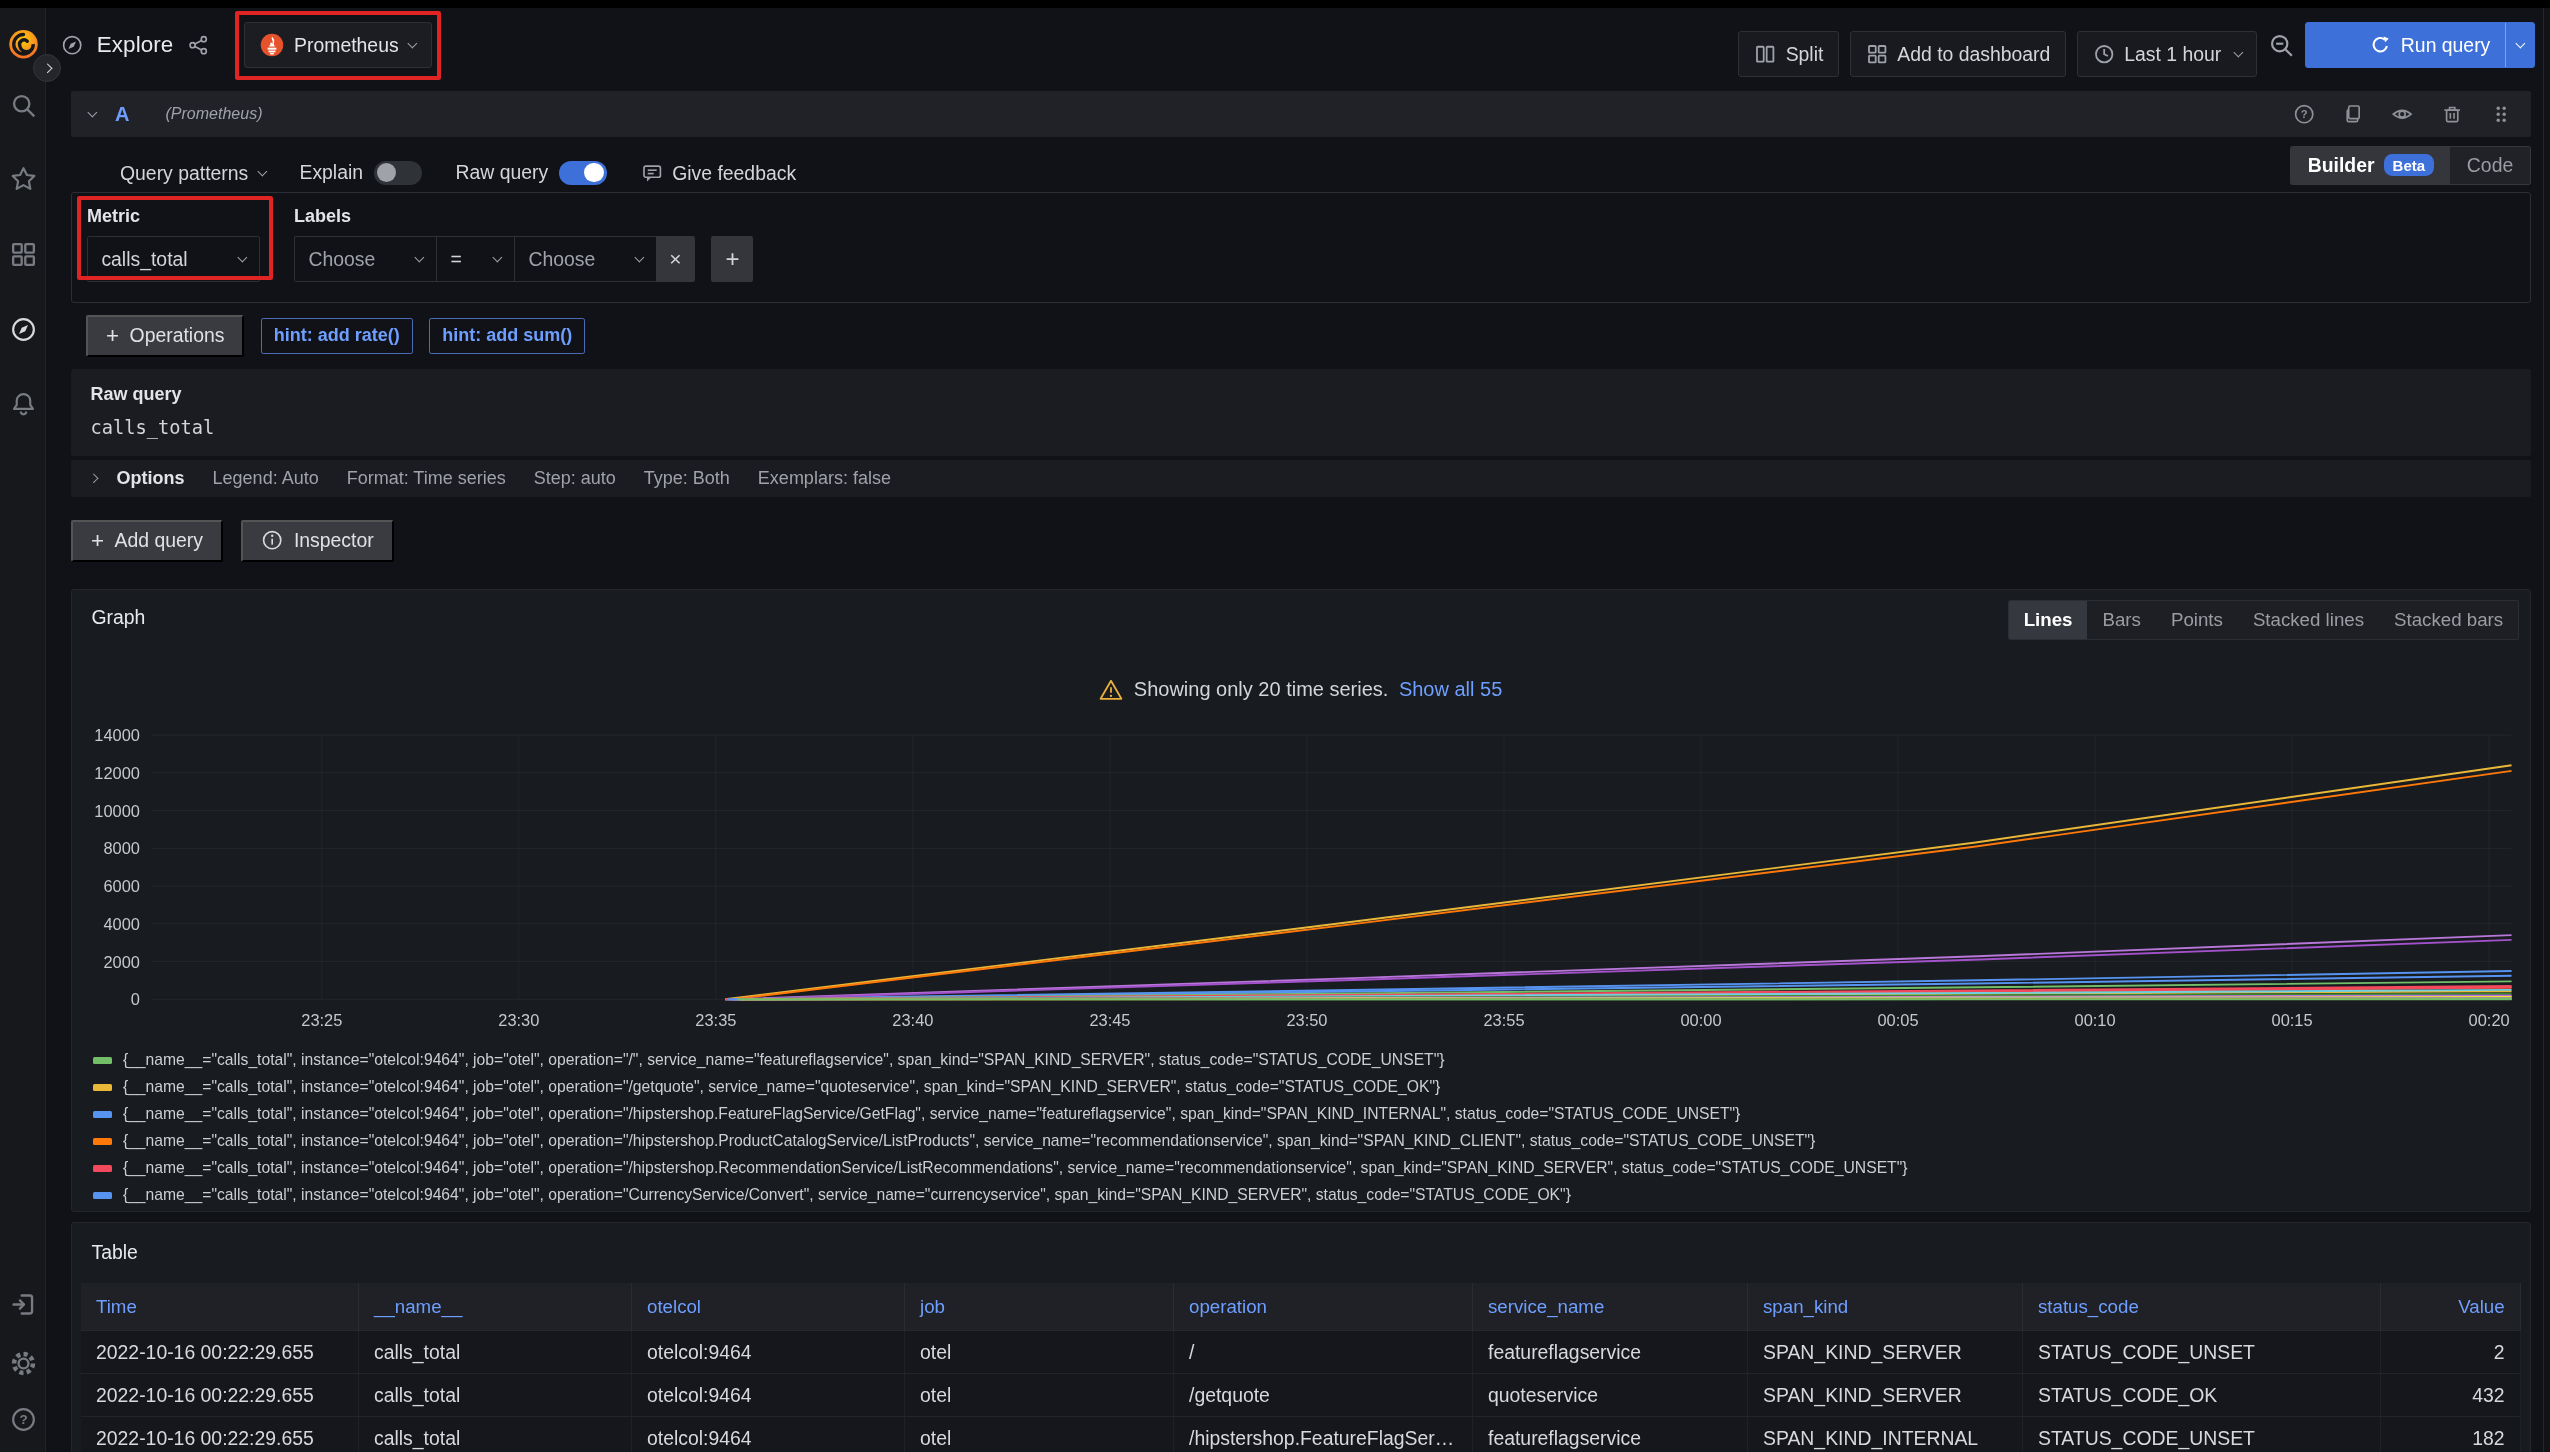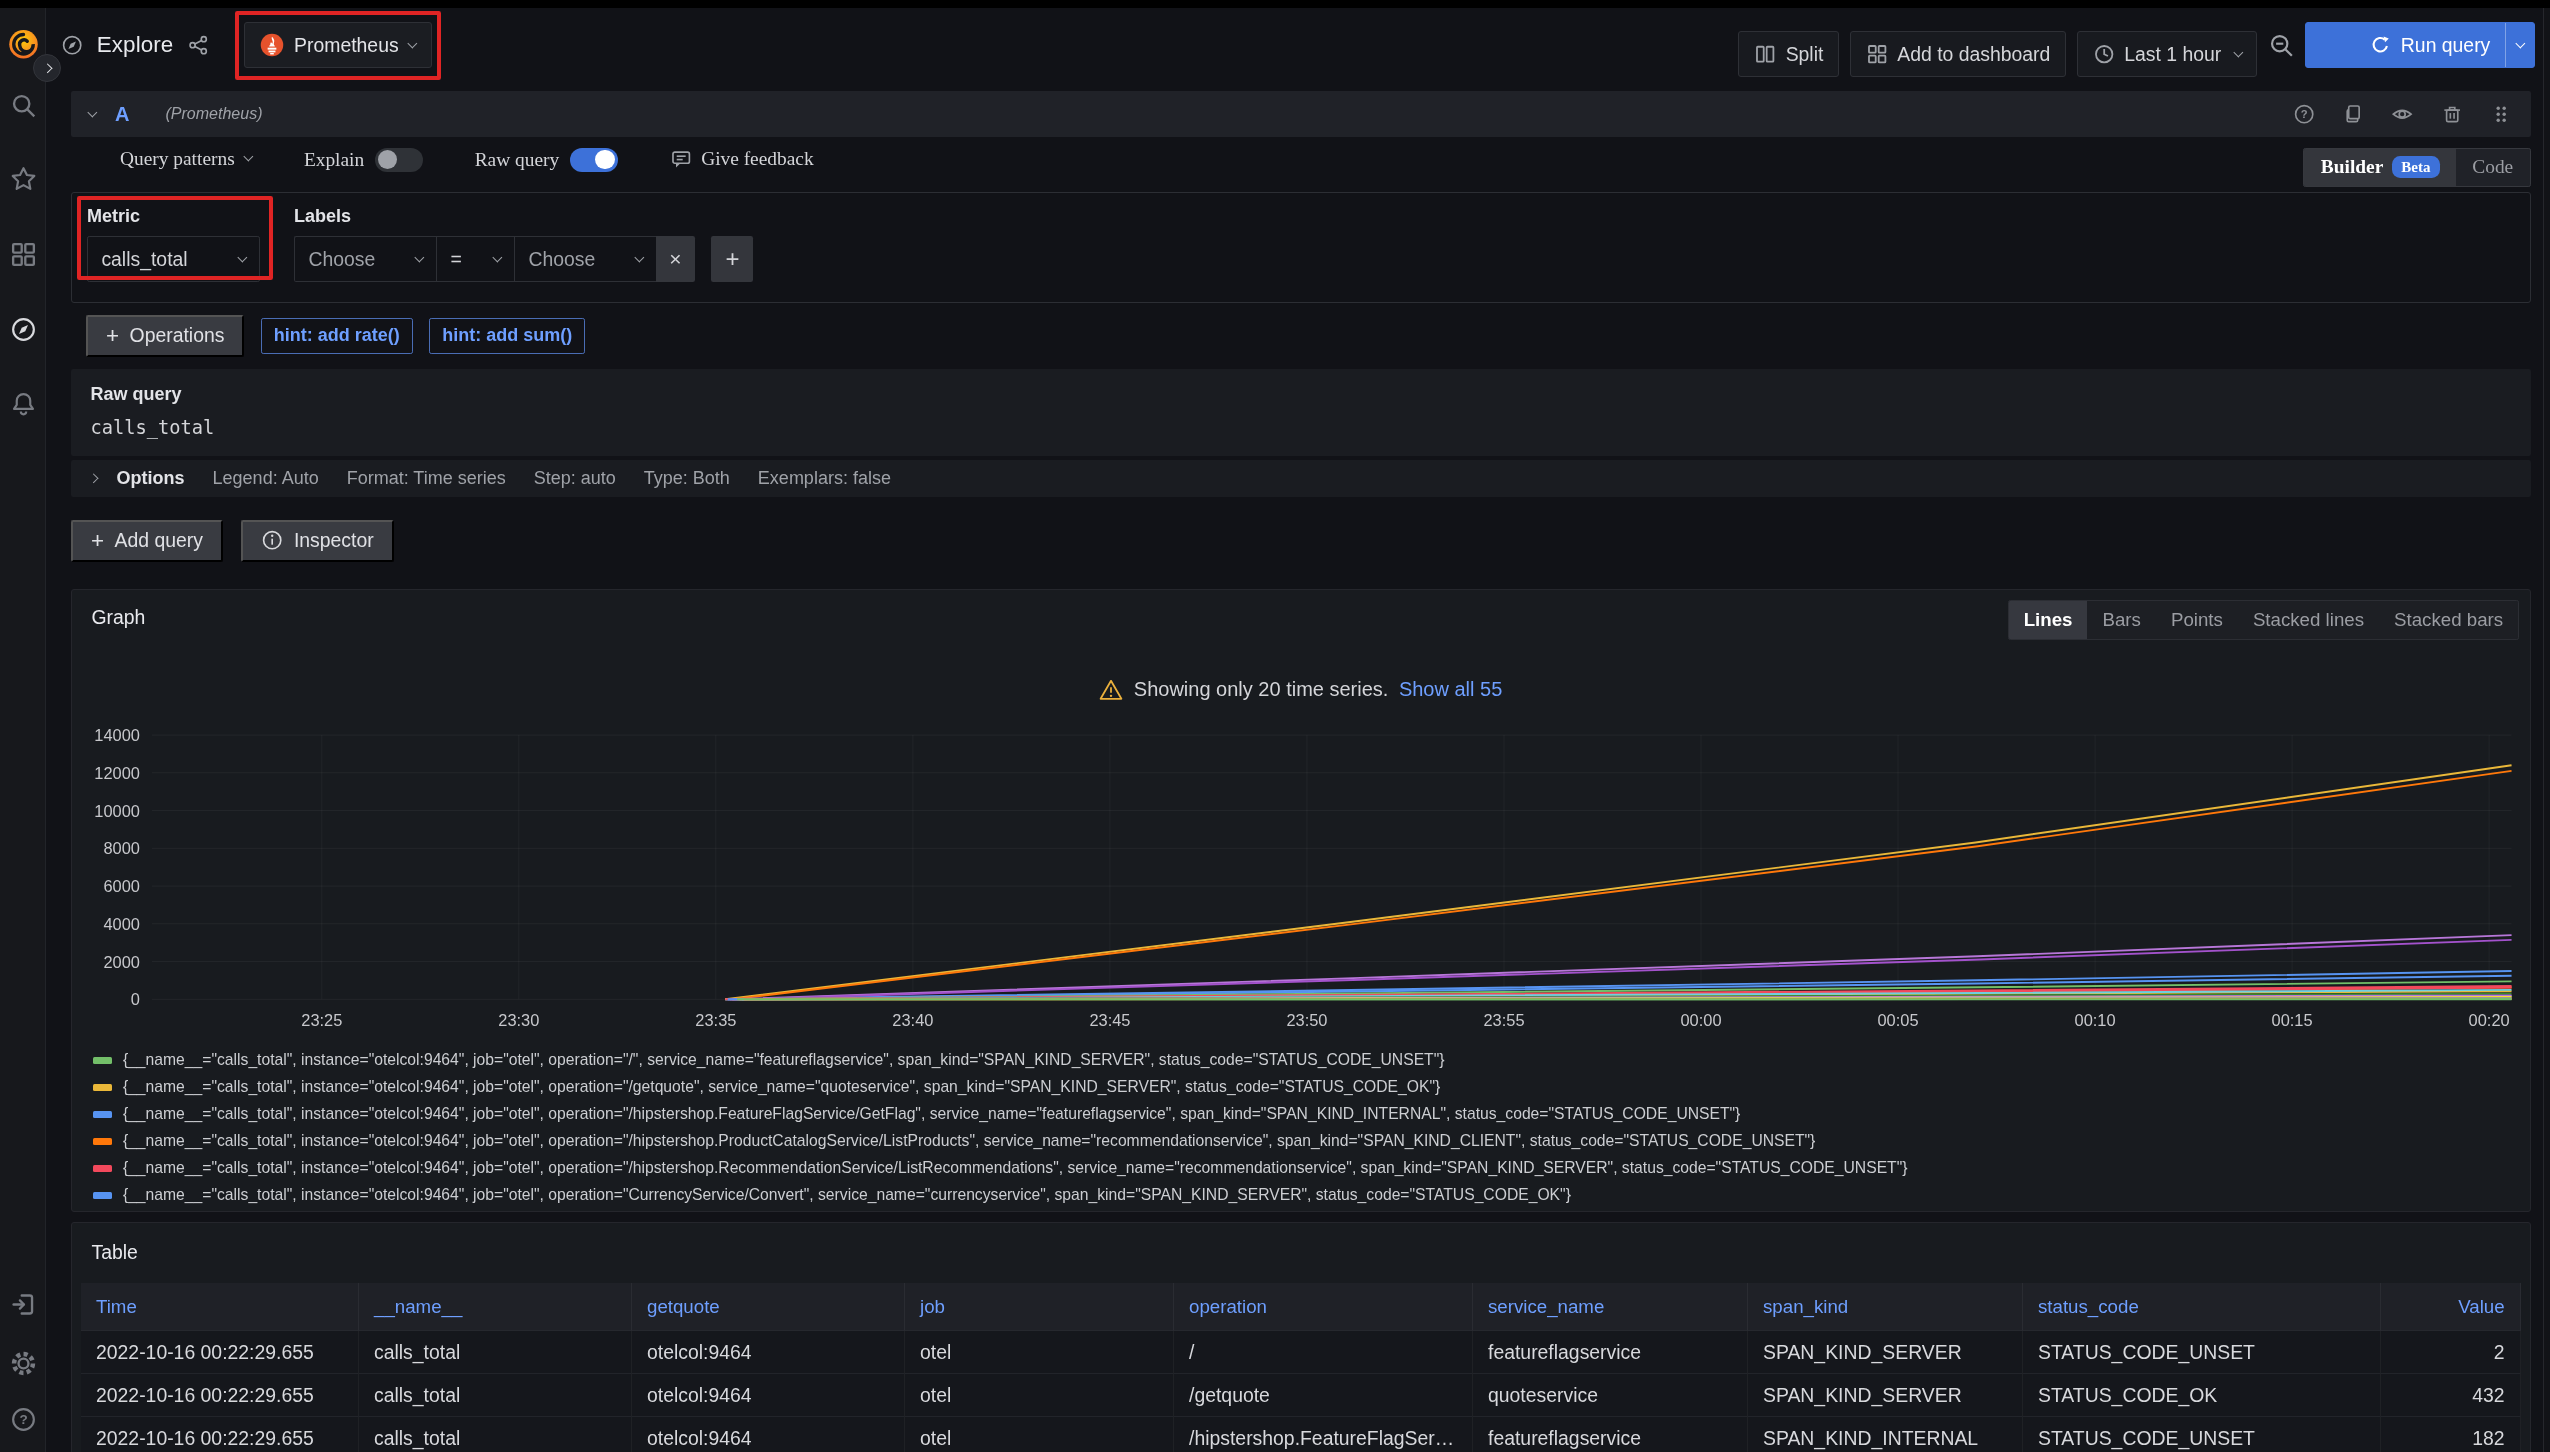--- a/index.html
+++ b/index.html
@@ -40,21 +40,21 @@
 
   
   .content { position:absolute; top:82px; left:46px; right:0; bottom:0; padding:0 19.4px 0 25px; overflow:hidden; }
 
   .q-header { margin-top:9px; height:46px; background:#202228; border-radius:2.2px; display:flex; align-items:center; padding:0 18px; }
   .q-header .refid { color:#6e9fff; font-weight:600; font-size:20px; margin-left:19.4px; }
   .q-header .dsname { color:#9fa2a8; font-style:italic; margin-left:36px; font-size:16px; }
   .q-header-icons { margin-left:auto; display:flex; align-items:center; gap:27px; color:#8e9196; }
   .q-header-icons svg { width:22.4px; height:22.4px; display:block; }
 
-  .q-toolbar { margin-top:10.5px; height:37px; display:flex; align-items:flex-start; padding-left:49px; gap:52px;font-family:Liberation Serif, serif; }
+  .q-toolbar { margin-top:10.5px; height:37px; display:flex; align-items:flex-end; padding-left:49px; gap:34px; }
   .plainbtn { display:flex; align-items:center; gap:10.5px; color:#d4d5d9; font-size:19.4px; }
   .tog-label { color:#d4d5d9; font-size:19.4px; }
   .toggle { width:48px; height:24px; border-radius:12px; position:relative; }
   .toggle.off { background:#2f3237; }
   .toggle.on  { background:#3d71d9; }
   .toggle .knob { position:absolute; top:2.2px; width:19.4px; height:19.4px; border-radius:50%; }
   .toggle.off .knob { left:3px;  background:#9fa2a8; }
   .toggle.on  .knob { right:3px; background:#fff; }
   .feedback { display:flex; align-items:center; gap:9px; color:#d4d5d9; }
   .mode-switch { margin-left:auto; display:flex; align-items:center; background:#202228; border:0.7px solid #36383e; border-radius:2.2px; overflow:hidden; height:39px; }
@@ -538,21 +538,21 @@
           <span>{__name__="calls_total", instance="otelcol:9464", job="otel", operation="CurrencyService/Convert", service_name="currencyservice", span_kind="SPAN_KIND_SERVER", status_code="STATUS_CODE_OK"}</span>
         </div>
       </div>
   </section>
 
   <section class="panel table-panel">
     <div class="ttl">Table</div>
     <div class="grid-table" id="results-table">
         <div class="gcell ghead">Time</div>
         <div class="gcell ghead">__name__</div>
-        <div class="gcell ghead">getquote</div>
+        <div class="gcell ghead">otelcol</div>
         <div class="gcell ghead">job</div>
         <div class="gcell ghead">operation</div>
         <div class="gcell ghead">service_name</div>
         <div class="gcell ghead">span_kind</div>
         <div class="gcell ghead">status_code</div>
         <div class="gcell ghead num">Value</div>
         <div class="gcell gbody">2022-10-16 00:22:29.655</div>
         <div class="gcell gbody">calls_total</div>
         <div class="gcell gbody">otelcol:9464</div>
         <div class="gcell gbody">otel</div>

